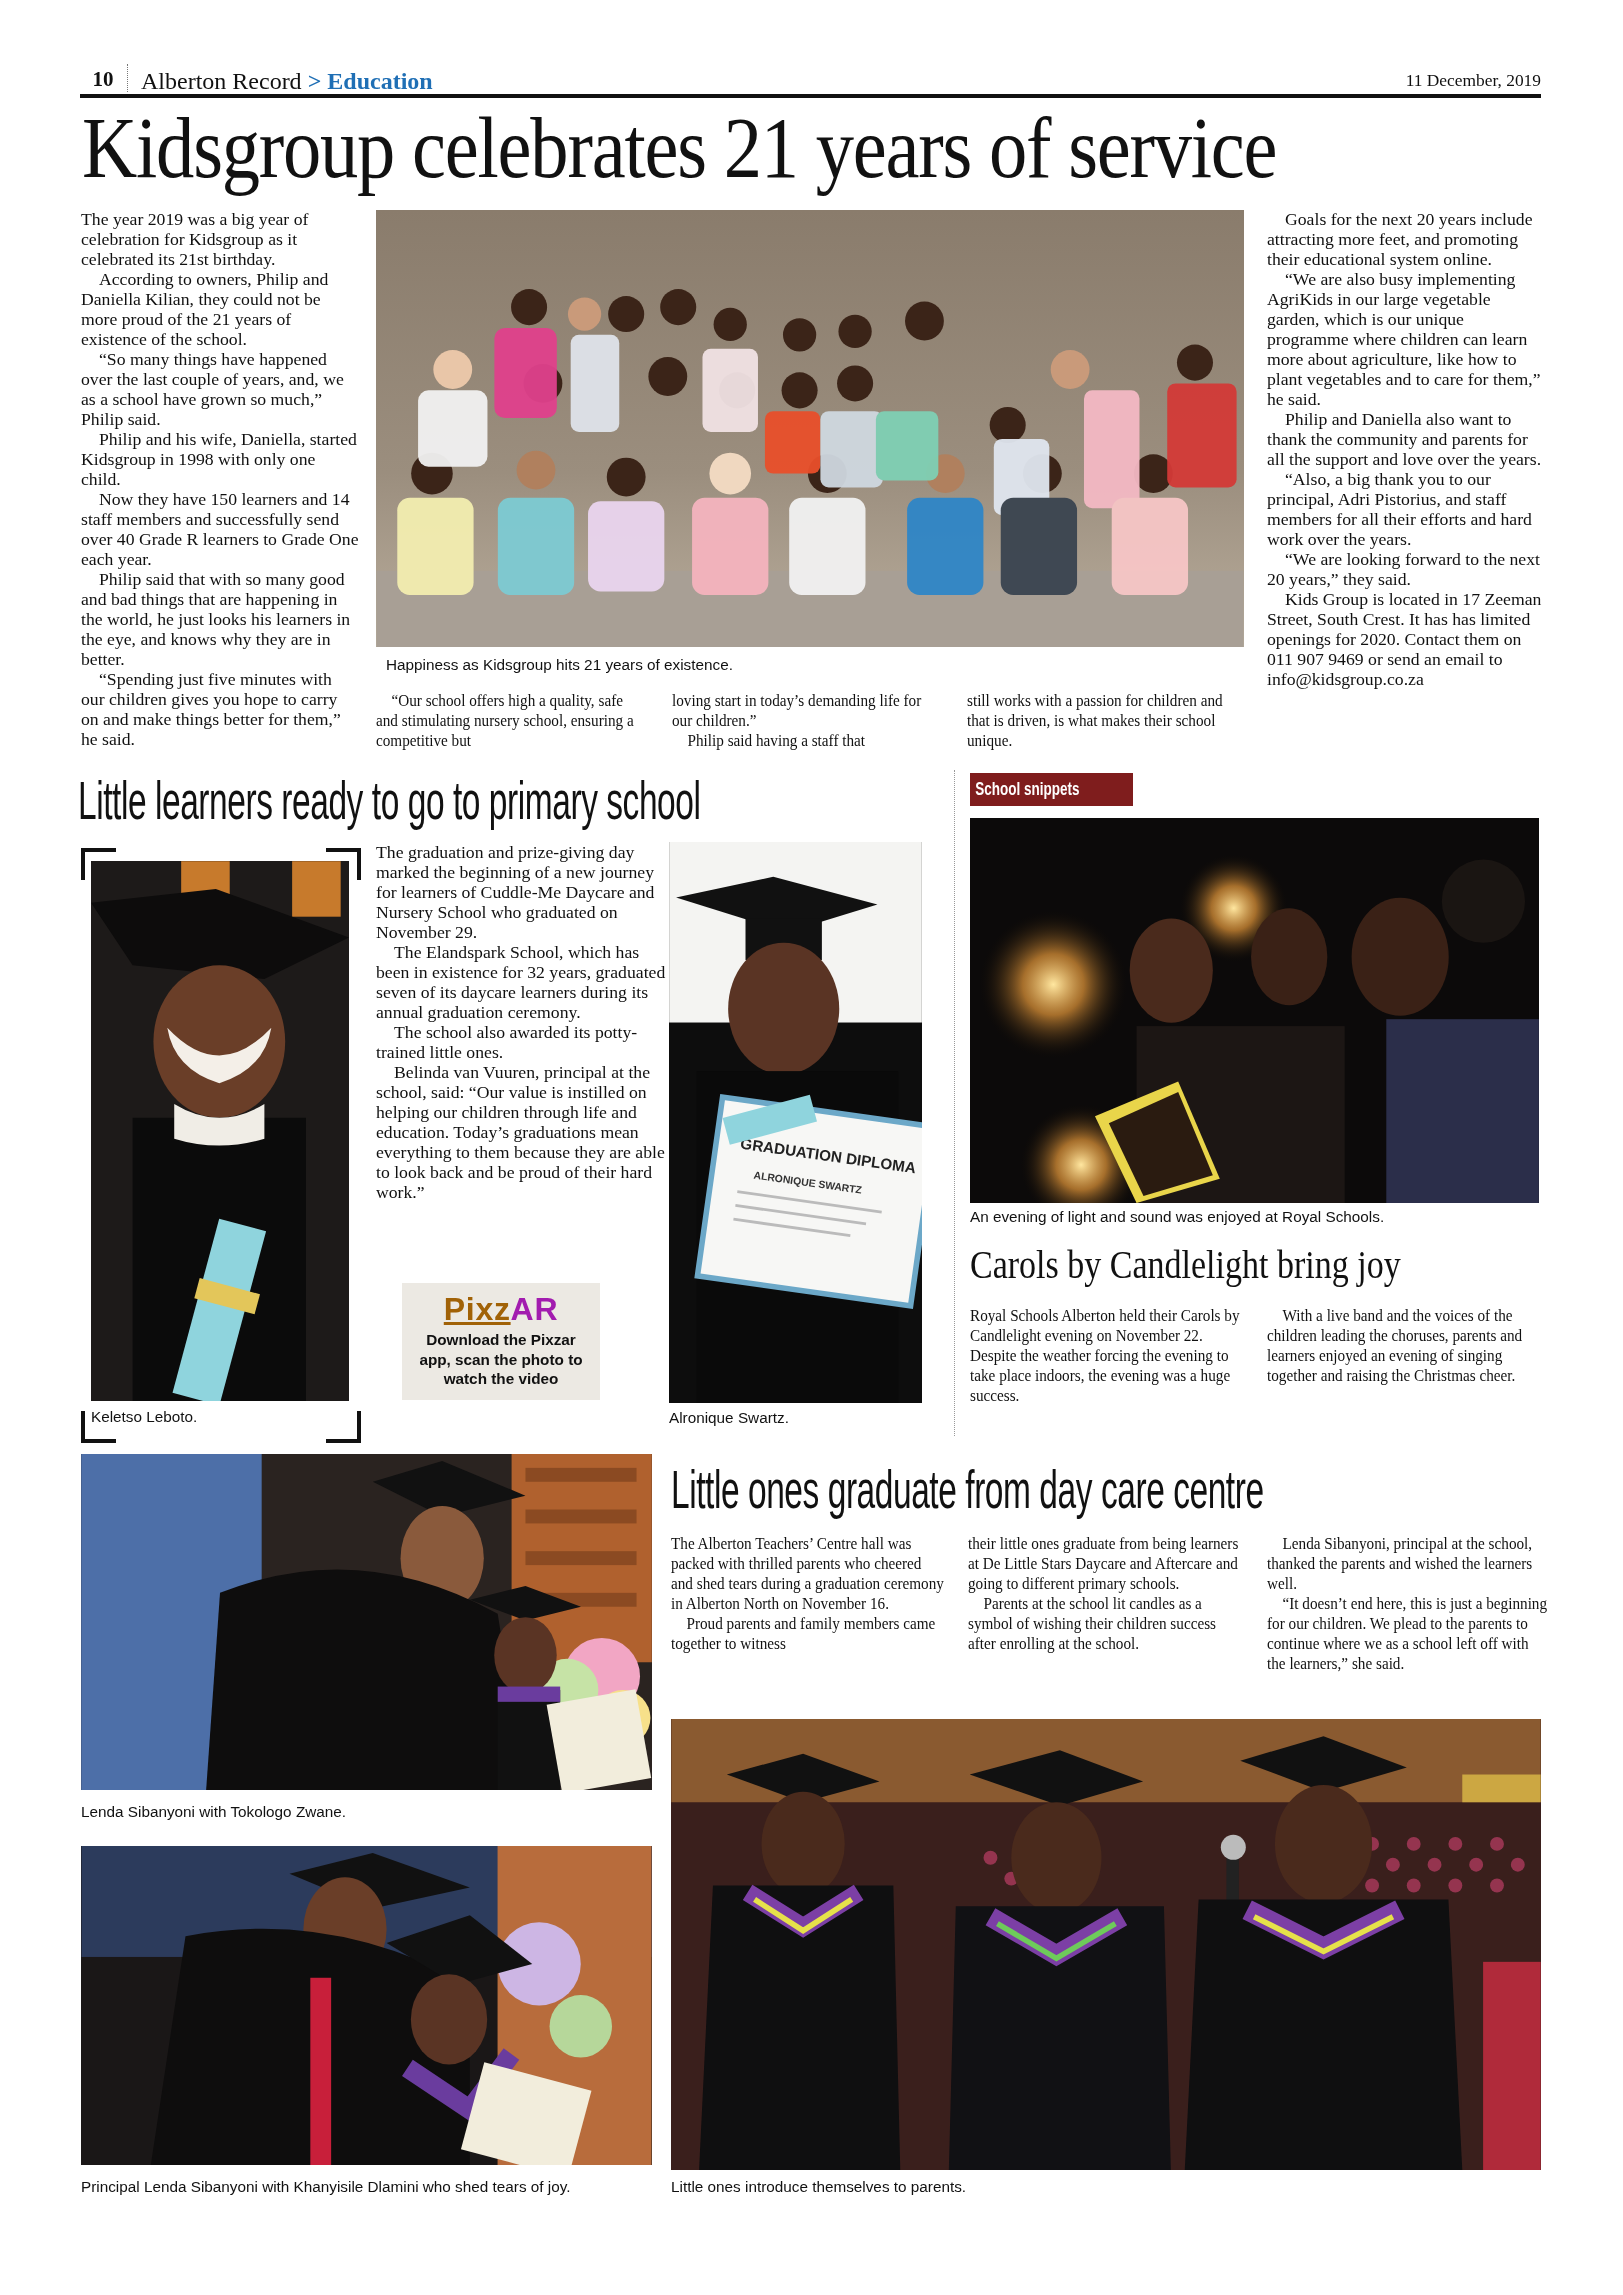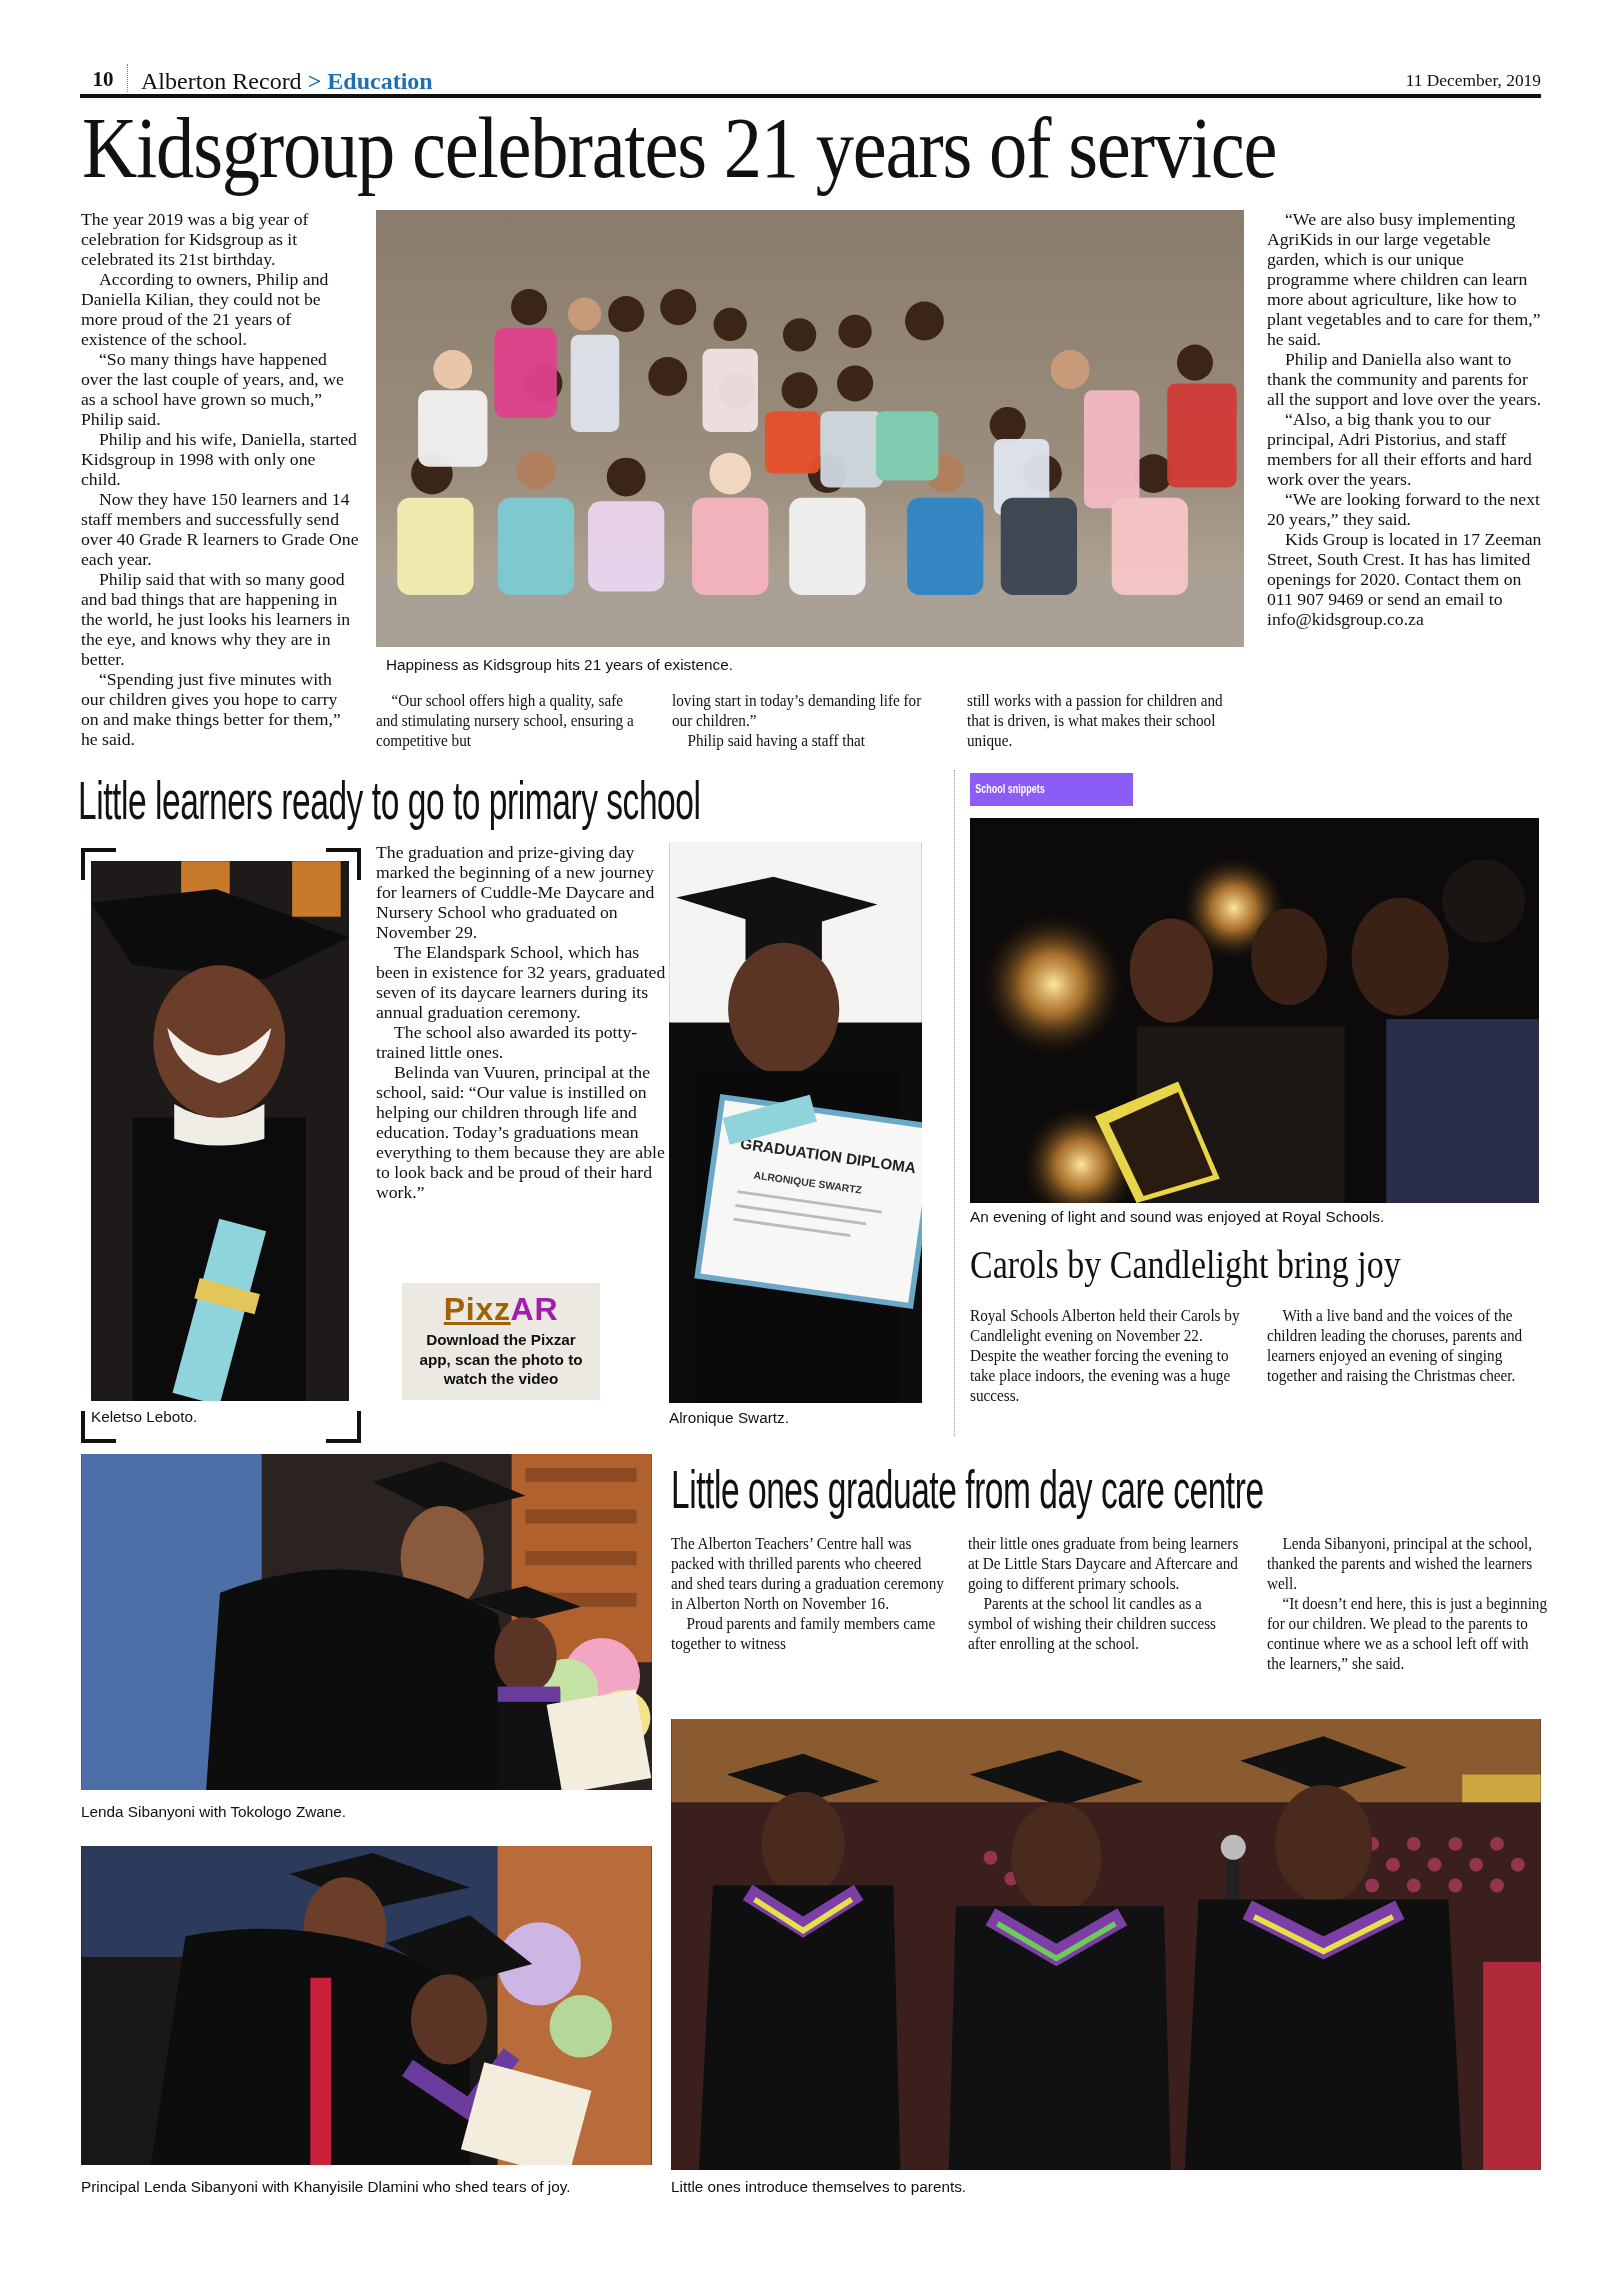--- a/index.html
+++ b/index.html
@@ -16,21 +16,21 @@
   .rule { left:80px; top:94px; width:1461px; height:3.5px; background:#111; }
   .h1 { left:82px; top:104px; font-size:87px; letter-spacing:-1.4px; line-height:1; font-family:"Liberation Serif", serif; transform:scaleX(0.88); transform-origin:left top; white-space:nowrap; }
   .body { font-size:17.7px; line-height:20px; font-family:"Liberation Serif", serif; }
   .body p { margin:0; text-indent:18px; }
   .body p.first { text-indent:0; }
   .cond { transform:scaleX(0.86); transform-origin:left top; }
   .caption { font-family:"Liberation Sans", sans-serif; font-size:15.3px; }
   .photo { overflow:hidden; }
   .h2 { font-family:"Liberation Sans", sans-serif; font-size:54px; line-height:1; white-space:nowrap; transform:scaleX(0.62); transform-origin:left top; letter-spacing:-0.7px; }
   .h3 { font-family:"Liberation Serif", serif; font-size:40px; line-height:1; white-space:nowrap; transform:scaleX(0.85); transform-origin:left top; }
-  .badge { background:#8b5cf6; color:#fff; font-family:"Liberation Sans", sans-serif; font-weight:bold; font-size:12px; }
+  .badge { background:#7f1d1d; color:#fff; font-family:"Liberation Sans", sans-serif; font-weight:bold; font-size:18px; }
   .bracket { position:absolute; width:31px; height:28px; border-color:#111; border-style:solid; }
   .dotted-v { border-left:1.4px dotted #999; }
 </style>
 </head>
 <body>
 
 <div class="abs hdr">
   <span class="pg">10</span>
   <span class="sep"></span>
   <span class="pub">
@@ -116,20 +116,21 @@
 </div>
 <div class="abs body cond" style="left:672px; top:690px; width:312px;">
   <p class="first">loving start in today’s demanding life for our children.”</p>
   <p>Philip said having a staff that</p>
 </div>
 <div class="abs body cond" style="left:967px; top:690px; width:319px;">
   <p class="first">still works with a passion for children and that is driven, is what makes their school unique.</p>
 </div>
 
 <div class="abs body" style="left:1267px; top:209px; width:278px;">
+  <p>Goals for the next 20 years include attracting more feet, and promoting their educational system online.</p>
   <p>“We are also busy implementing AgriKids in our large vegetable garden, which is our unique programme where children can learn more about agriculture, like how to plant vegetables and to care for them,” he said.</p>
   <p>Philip and Daniella also want to thank the community and parents for all the support and love over the years.</p>
   <p>“Also, a big thank you to our principal, Adri Pistorius, and staff members for all their efforts and hard work over the years.</p>
   <p>“We are looking forward to the next 20 years,” they said.</p>
   <p>Kids Group is located in 17 Zeeman Street, South Crest. It has has limited openings for 2020. Contact them on 011 907 9469 or send an email to info@kidsgroup.co.za</p>
 </div>
 
 <div class="abs h2" style="left:78px; top:773px;">Little learners ready to go to primary school</div>
 <div class="abs dotted-v" style="left:954px; top:770px; height:666px;"></div>
 

